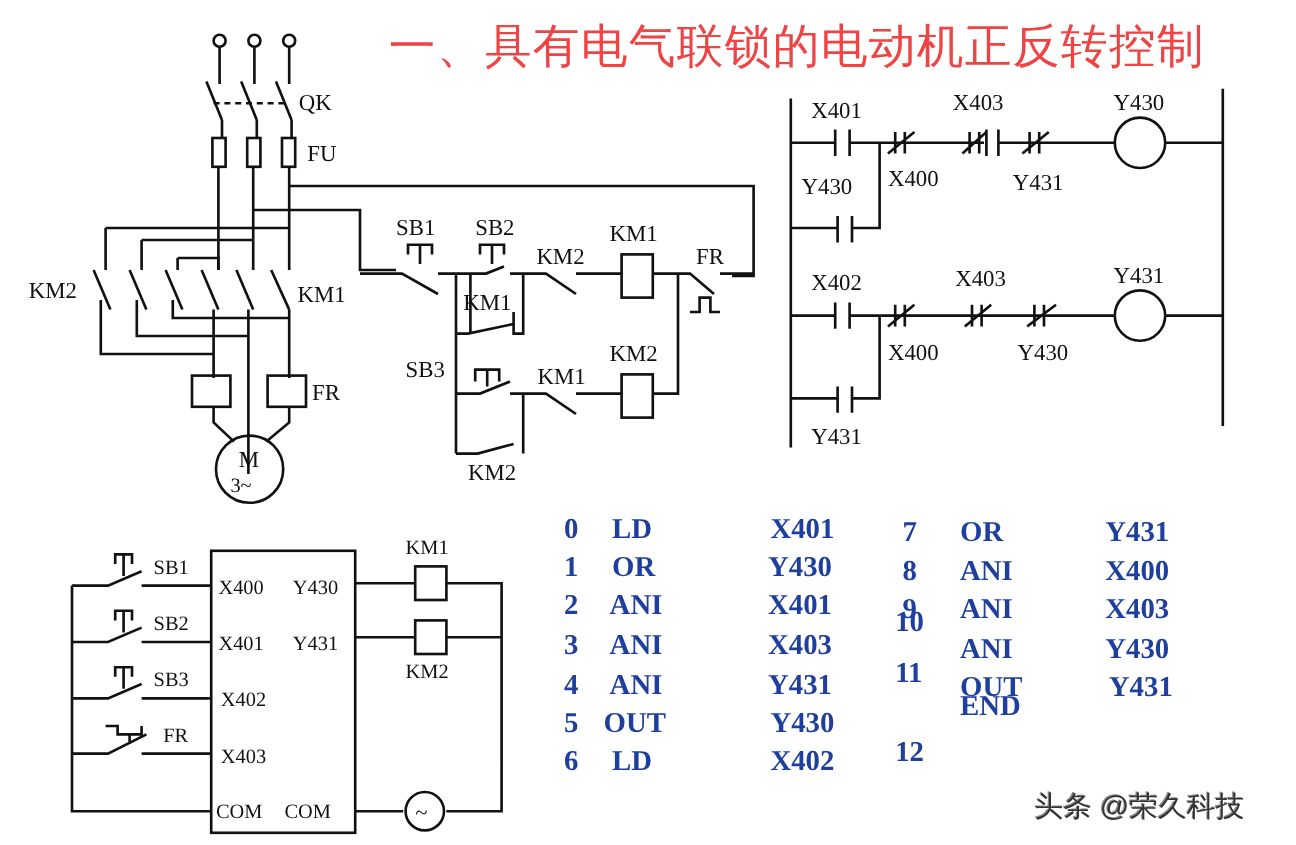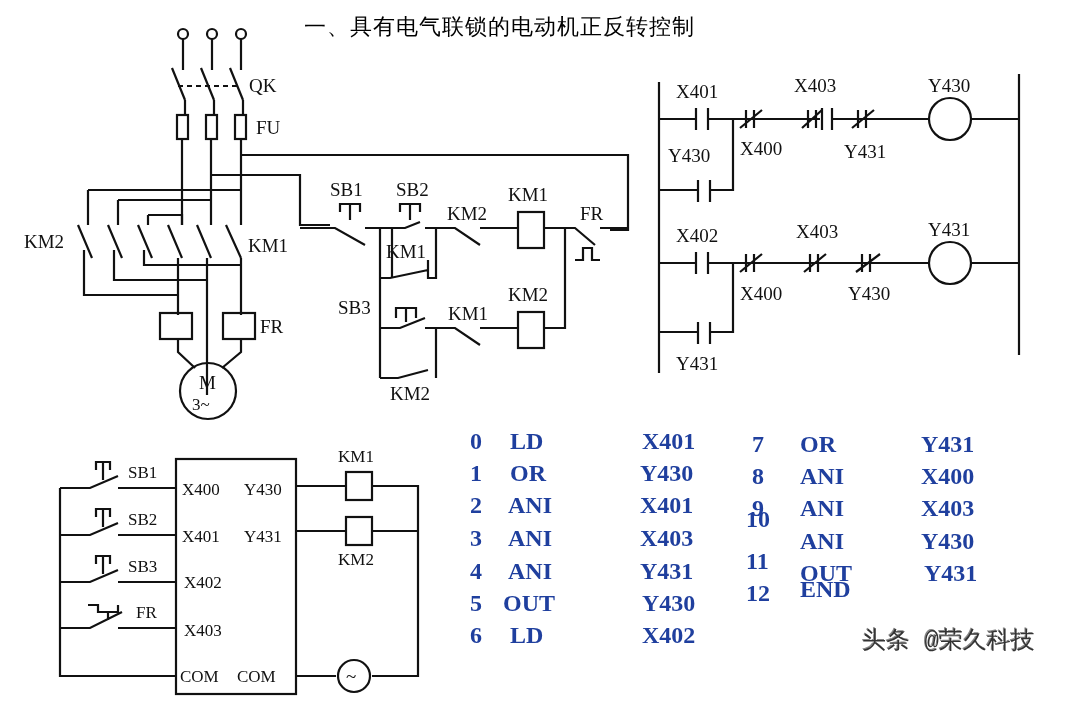--- a/index.html
+++ b/index.html
@@ -1,23 +1,23 @@
 <!DOCTYPE html>
 <html><head>
 <meta charset="utf-8">
 <style>
   html, body { margin: 0; padding: 0; background: #ffffff; }
   body { width: 1080px; height: 704px; position: relative; overflow: hidden; font-family: "Liberation Serif", serif; }
-  .title { position: absolute; left: 304px; top: 12px; font-family: "DejaVu Sans", sans-serif; font-size: 22px; color: #000000; letter-spacing: 1px; white-space: nowrap; }
+  .title { position: absolute; left: 324px; top: 12px; font-family: "DejaVu Sans", sans-serif; font-size: 39px; color: #ef4444; letter-spacing: 1px; white-space: nowrap; }
   svg { position: absolute; left: 0; top: 0; }
   .lbl { font-family: "Liberation Serif", serif; font-size: 19px; fill: #111; }
   .lbl-sm { font-family: "Liberation Serif", serif; font-size: 17px; fill: #111; }
   .ln { stroke: #111; stroke-width: 2.2; fill: none; }
   .plc { position: absolute; font-family: "Liberation Serif", serif; font-weight: bold; font-size: 24px; color: #1f3f9e; white-space: nowrap; }
-  .watermark { position: absolute; left: 862px; top: 624px; font-family: Liberation Mono, monospace; font-size: 24px; color: #333; text-shadow: 1px 1px 0 #fff, -1px -1px 0 #888; white-space: nowrap; }
+  .watermark { position: absolute; left: 862px; top: 656px; font-family: Liberation Sans, sans-serif; font-size: 24px; color: #333; text-shadow: 1px 1px 0 #fff, -1px -1px 0 #888; white-space: nowrap; }
 </style>
 </head>
 <body>
 
 <div class="title">一、具有电气联锁的电动机正反转控制</div>
 
 <svg width="1080" height="704">
 
   <g>
 
@@ -205,19 +205,19 @@
     <span class="plc" style="left:746px;top:506px">10</span>
     <span class="plc" style="left:800px;top:528px">ANI</span>
     <span class="plc" style="left:921px;top:528px">Y430</span>
   </div>
   <div>
     <span class="plc" style="left:746px;top:548px">11</span>
     <span class="plc" style="left:800px;top:560px">OUT</span>
     <span class="plc" style="left:924px;top:560px">Y431</span>
   </div>
   <div>
-    <span class="plc" style="left:746px;top:580px">12</span>
+    <span class="plc" style="left:746px;top:614px">12</span>
     <span class="plc" style="left:800px;top:576px">END</span>
     <span class="plc" style="left:921px;top:592px"></span>
   </div>
 </div>
 
 <div class="watermark">头条 @荣久科技</div>
 
 </body></html>

